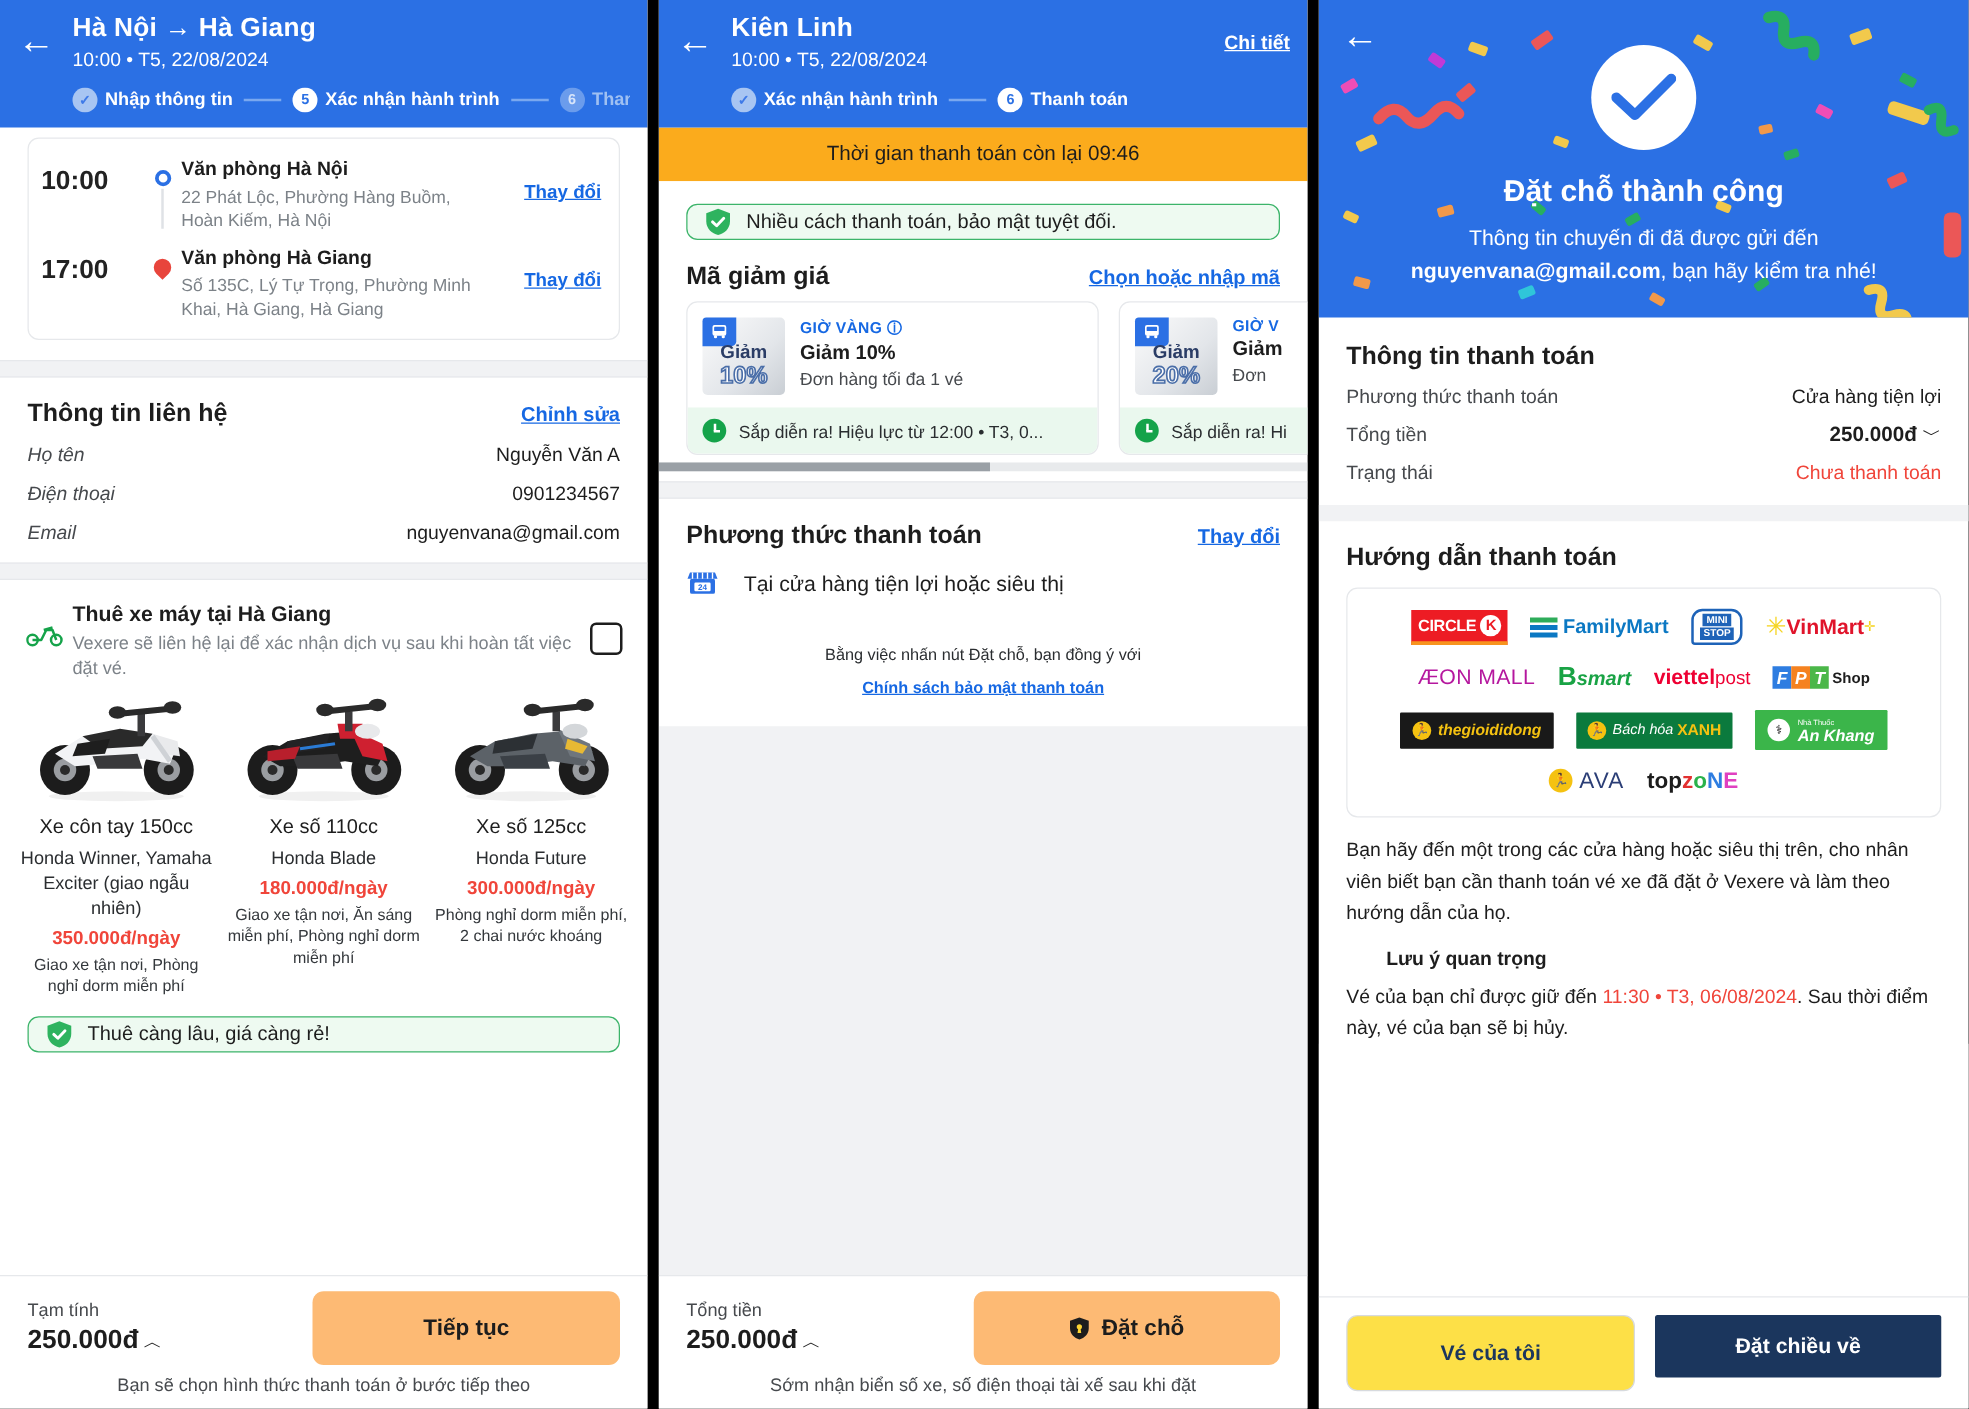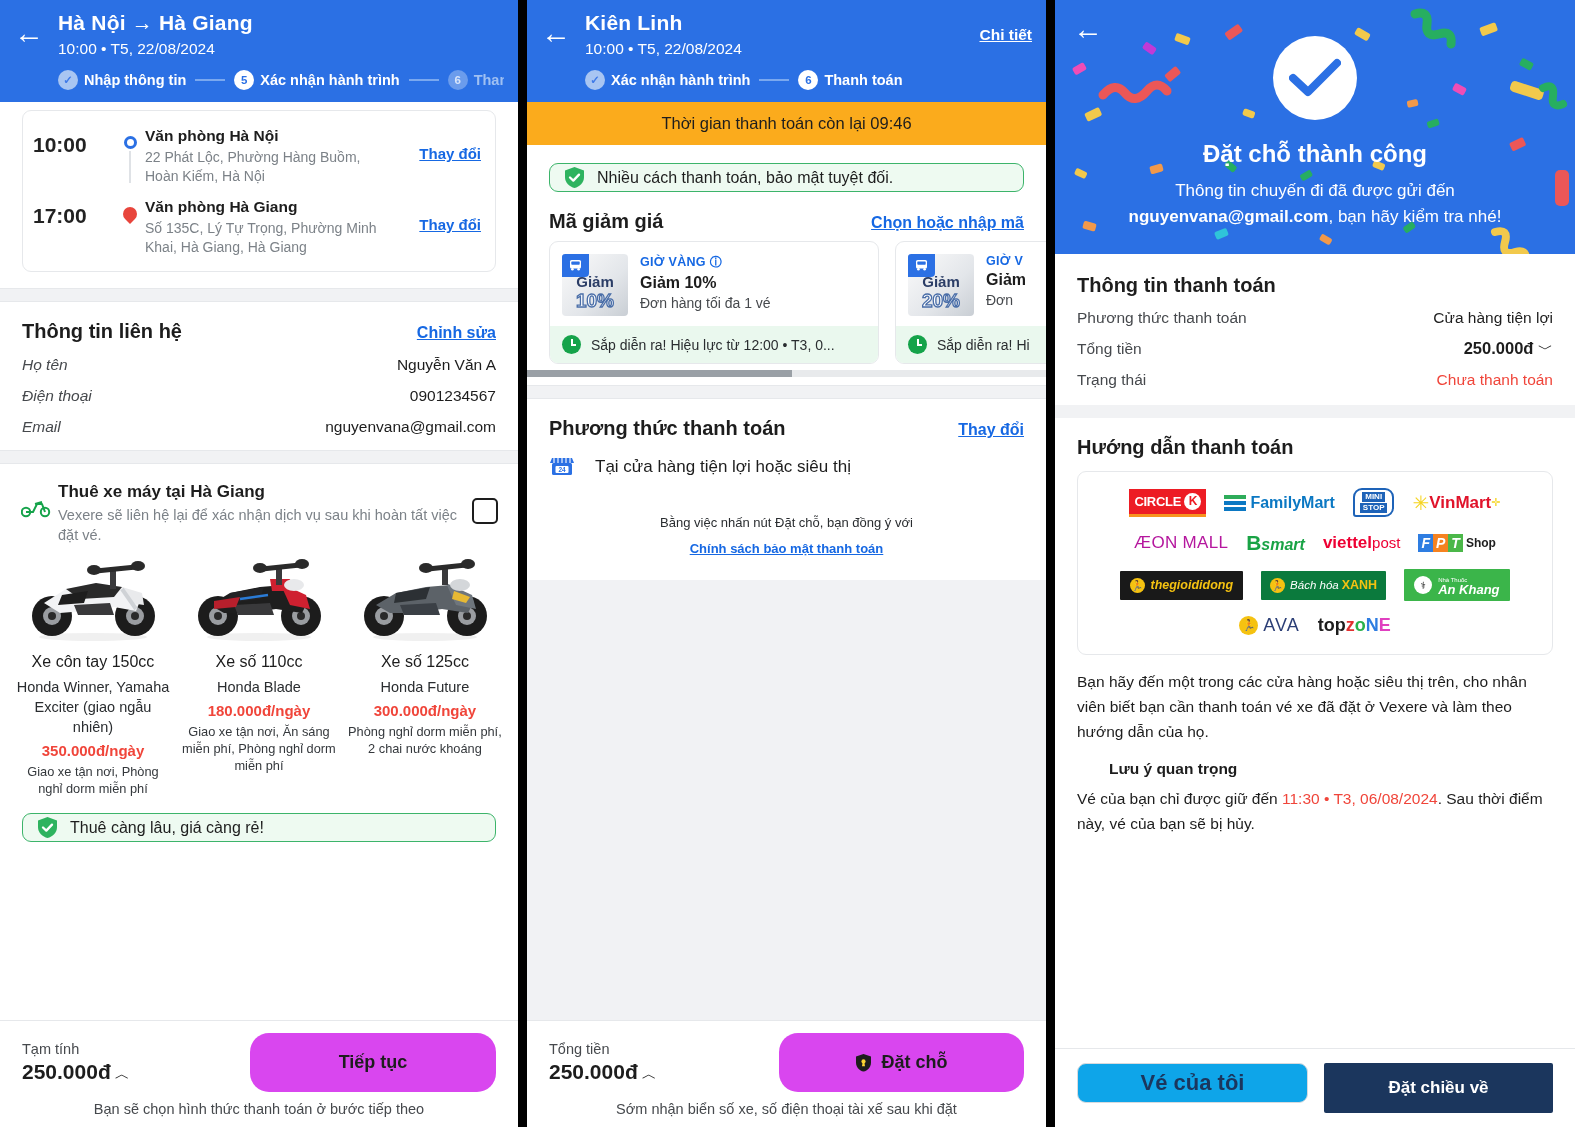--- a/index.html
+++ b/index.html
@@ -80,21 +80,21 @@
               padding:2px 14px; display:flex; align-items:center; }
   .shield { width:21px; height:23px; flex:none; margin-right:12px; }
   .greentxt { font-size:16px; color:#1d1d1d; }
 
   
   .botbar { flex:none; border-top:1px solid #e6e8eb; background:#fff; padding:12px 22px 10px 22px; }
   .botrow { display:flex; align-items:center; justify-content:space-between; }
   .totlabel { font-size:14.5px; color:#46494d; }
   .totval { font-size:21px; font-weight:bold; color:#1d1d1d; margin-top:3px; }
   .caret { font-size:15px; font-weight:normal; margin-left:4px; }
-  .ybtn { background:#d946ef; border-radius:19px; font-size:18px; font-weight:bold; color:#1d1d1d;
+  .ybtn { background:#fdba74; border-radius:9px; font-size:18px; font-weight:bold; color:#1d1d1d;
           display:flex; align-items:center; justify-content:center; }
   .ybtn1 { width:246px; height:59px; }
   .ybtn2 { width:245px; height:59px; }
   .bothint { text-align:center; font-size:14.5px; color:#46494d; margin-top:9px; }
 
   
   .timer { background:#fbab1c; text-align:center; font-size:16.5px; color:#1d1d1d; padding:12px 0; font-weight:normal; flex:none; }
   .coupons { display:flex; padding:4px 0 0 22px; }
   .coupon { width:330px; flex:none; border:1px solid #e6e8eb; border-radius:9px; overflow:hidden; margin-right:16px; background:#fff; }
   .cp-top { display:flex; padding:12px 12px 10px 12px; }
@@ -147,22 +147,22 @@
   .logobox { border:1px solid #e6e8eb; border-radius:9px; padding:16px 10px 18px 10px; margin-top:12px; }
   .logorow { display:flex; align-items:center; justify-content:center; margin-bottom:14px; flex-wrap:nowrap; }
   .logorow:last-child { margin-bottom:0; }
   .lg { margin:0 9px; display:flex; align-items:center; justify-content:center; }
   .para { font-size:15.5px; color:#1d1d1d; line-height:25px; margin-top:14px; }
   .notetitle { font-size:15.5px; font-weight:bold; color:#1d1d1d; margin-top:16px;margin-left:32px; }
   .note { font-size:15.5px; color:#1d1d1d; line-height:25px; margin-top:8px; }
   .note .r { color:#f0453a; }
   .spacer3 { flex:1; background:#fff; }
   .bot3 { flex:none; border-top:1px solid #e6e8eb; background:#fff; padding:14px 22px; display:flex; gap:16px; }
-  .obtn { flex:1; height:40px; border:1px solid #d7dade; border-radius:9px; background:#0ea5e9; color:#1b365d;
-          font-size:22px; font-weight:bold; display:flex; align-items:center; justify-content:center; }
+  .obtn { flex:1; height:61px; border:1px solid #d7dade; border-radius:9px; background:#fde047; color:#1b365d;
+          font-size:17px; font-weight:bold; display:flex; align-items:center; justify-content:center; }
   .fbtn { flex:1; height:50px; border-radius:2px; background:#1b365d; color:#fff;
           font-size:17px; font-weight:bold; display:flex; align-items:center; justify-content:center; }
   .grey3 { height:13px; background:#f1f2f4; }
 </style>
 </head>
 <body>
 
 <div class="stage">
 
   <div class="panel p1">

